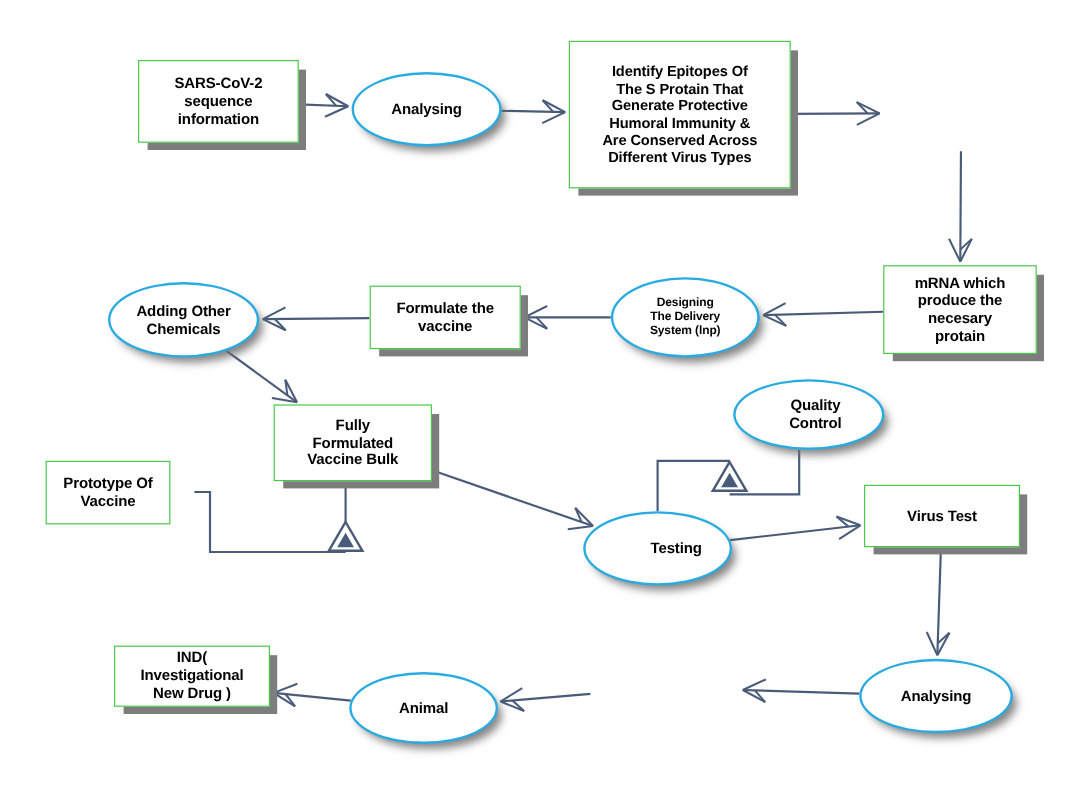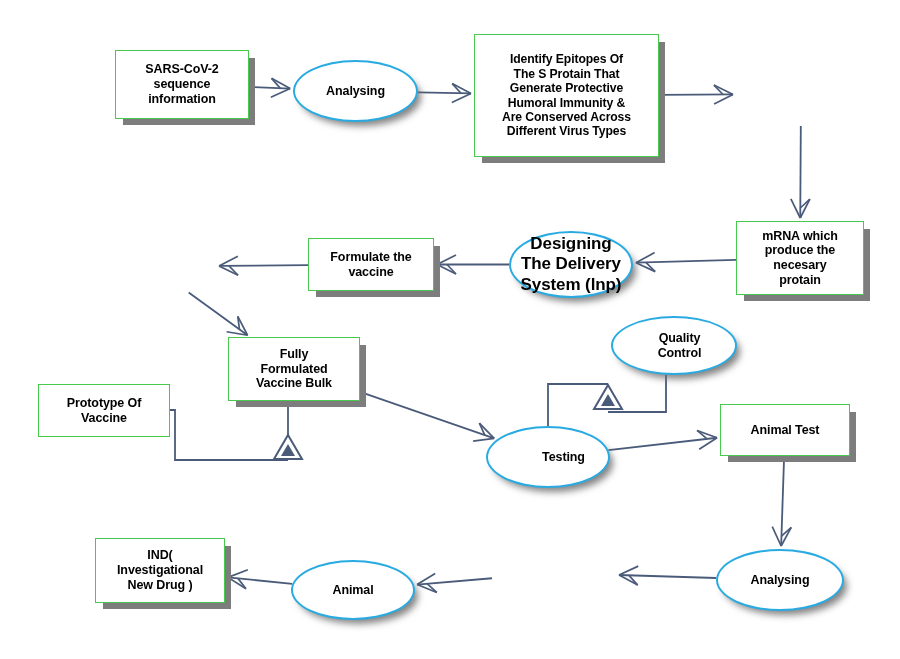--- a/index.html
+++ b/index.html
@@ -130,42 +130,45 @@
     <div class="node ell" style="left: 293px; top: 60px; width: 125px; height: 62px;">
       <span class="lbl" style="font-size: 12.5px;">Analysing</span>
     </div>
     <div class="node rect" style="left: 474px; top: 34px; width: 185px; height: 123px;">
       <span class="lbl" style="font-size: 12.2px;">Identify Epitopes Of<br>The S Protain That<br>Generate Protective<br>Humoral Immunity &amp;<br>Are Conserved Across<br>Different Virus Types</span>
     </div>
     <div class="node rect" style="left: 736px; top: 221px; width: 128px; height: 74px;">
       <span class="lbl" style="font-size: 12.5px;">mRNA which<br>produce the<br>necesary<br>protain</span>
     </div>
     <div class="node ell" style="left: 509px; top: 231px; width: 124px; height: 67px;">
-      <span class="lbl" style="font-size: 17px;">Designing<br>The Delivery<br>System (lnp)</span>
+      <span class="lbl" style="font-size: 10px;">Designing<br>The Delivery<br>System (lnp)</span>
     </div>
     <div class="node rect" style="left: 308px; top: 238px; width: 126px; height: 53px; text-align: center;">
       <span class="lbl" style="font-size: 12.5px;">Formulate the<br>vaccine</span>
     </div>
+    <div class="node ell" style="left: 90px; top: 235px; width: 126px; height: 63px;">
+      <span class="lbl" style="font-size: 12.5px;">Adding Other<br>Chemicals</span>
+    </div>
     <div class="node rect" style="left: 228px; top: 337px; width: 132px; height: 64px;">
       <span class="lbl" style="font-size: 12.5px;">Fully<br>Formulated<br>Vaccine Bulk</span>
     </div>
-    <div class="node rect noshadow" style="left: 38px; top: 384px; width: 132px; height: 53px;">
+    <div class="node rect noshadow" style="left: 38px; top: 384px; width: 104px; height: 53px;">
       <span class="lbl" style="font-size: 12.5px;">Prototype Of<br>Vaccine</span>
     </div>
     <div class="node ell" style="left: 611px; top: 316px; width: 126px; height: 59px;">
       <span class="lbl" style="font-size: 12.5px; padding-left: 15px;">Quality<br>Control</span>
     </div>
     <div class="node ell" style="left: 486px; top: 426px; width: 124px; height: 62px;">
       <span class="lbl" style="font-size: 12.5px; padding-left: 35px;">Testing</span>
     </div>
     <div class="node rect" style="left: 720px; top: 404px; width: 130px; height: 52px;">
-      <span class="lbl" style="font-size: 12.5px;">Animal Test</span>
+      <span class="lbl" style="font-size: 12.5px;">Virus Test</span>
     </div>
     <div class="node ell" style="left: 716px; top: 549px; width: 128px; height: 62px;">
       <span class="lbl" style="font-size: 12.5px;">Analysing</span>
     </div>
     <div class="node ell" style="left: 291px; top: 560px; width: 124px; height: 60px;">
       <span class="lbl" style="font-size: 12.5px;">Animal</span>
     </div>
-    <div class="node rect" style="left: 95px; top: 538px; width: 130px; height: 65px;">
+    <div class="node rect" style="left: 95px; top: 538px; width: 130px; height: 51px;">
       <span class="lbl" style="font-size: 12.5px;">IND(<br>Investigational<br>New Drug )</span>
     </div>
   </div>
 
 </body></html>

